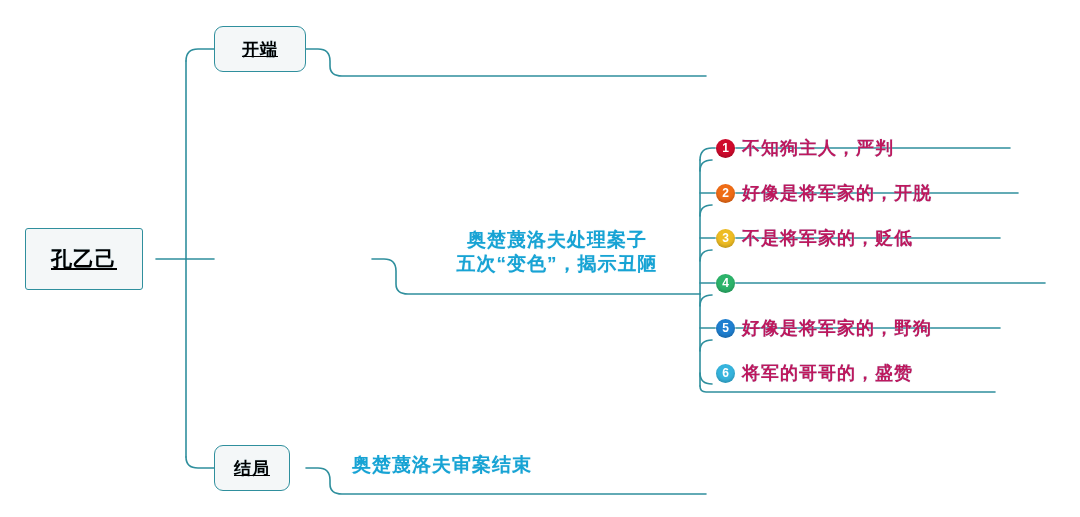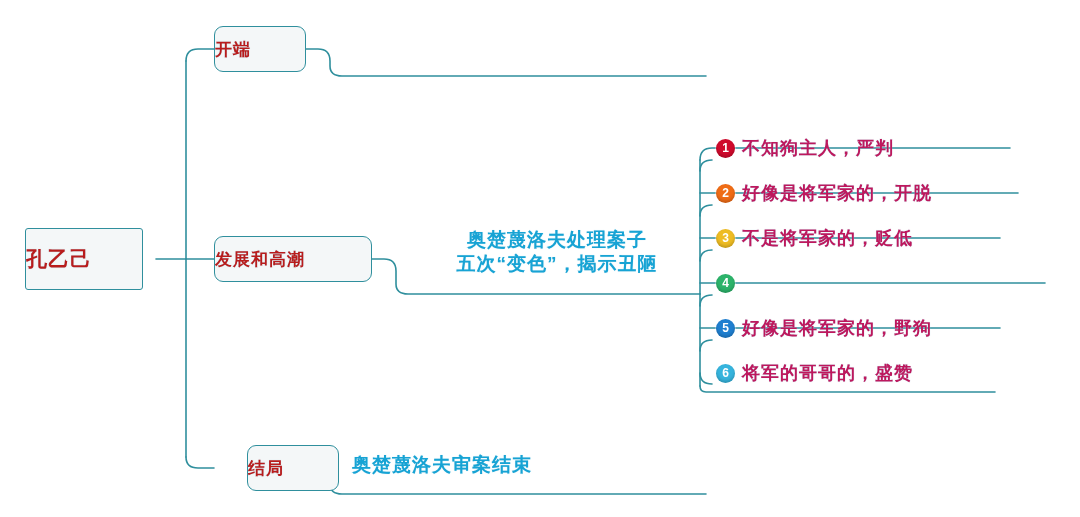--- a/index.html
+++ b/index.html
@@ -29,40 +29,42 @@
 
   
   .node {
     position: absolute;
     box-sizing: border-box;
     border: 1.6px solid #2f8f9d;
     border-radius: 9px;
     background: #f4f7f8;
     display: flex;
     align-items: center;
-    color: #b91c1c;
+    justify-content: center;
+    color: #000000;
     font-weight: bold;
     letter-spacing: 1px;
     text-shadow: 0 0 1px rgba(180,225,240,0.9);
+    text-decoration: underline;
   }
   .node.root {
     left: 25px;
     top: 228px;
     width: 118px;
     height: 62px;
     font-size: 21px;
     border-radius: 3px;
   }
   .node.branch {
     height: 46px;
     font-size: 17px;
   }
   #node-kaiduan  { left: 214px; top: 26px;  width: 92px; }
   #node-fazhan   { left: 214px; top: 236px; width: 158px; }
-  #node-jieju    { left: 214px; top: 445px; width: 92px; margin-left: 33px; }
+  #node-jieju    { left: 214px; top: 445px; width: 76px; }
 
   
   .leaf-text {
     position: absolute;
     color: #17a3d4;
     font-weight: bold;
     font-size: 19px;
     letter-spacing: 1px;
     white-space: pre;
     text-shadow: 0 0 1px rgba(175,222,238,0.85);
@@ -159,23 +161,20 @@
   </svg>
 
   <div class="node root">
     <span>孔乙己</span>
   </div>
 
   <div class="node branch" id="node-kaiduan">
     <span>开端</span>
   </div>
 
-  <div class="node branch" id="node-fazhan">
-    <span>发展和高潮</span>
-  </div>
   <div class="leaf-text" id="leaf-fazhan">奥楚蔑洛夫处理案子
 五次“变色”，揭示丑陋</div>
 
   <div class="node branch" id="node-jieju">
     <span>结局</span>
   </div>
   <div class="leaf-text" id="leaf-jieju">奥楚蔑洛夫审案结束</div>
 
   <div class="sub-item" style="top:126px">
     <span class="badge" style="background: rgb(207, 10, 44);">1</span>

